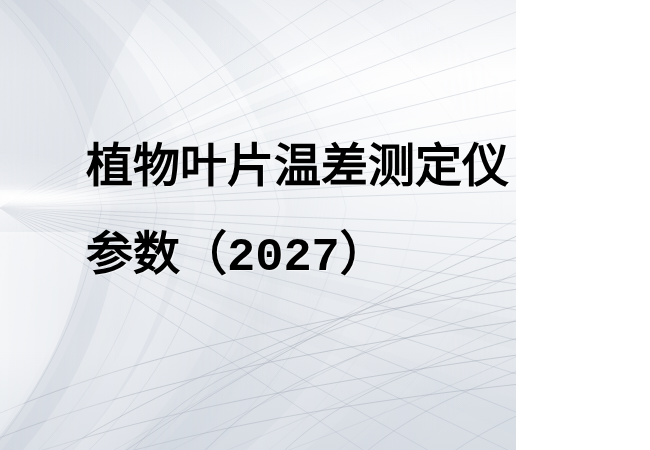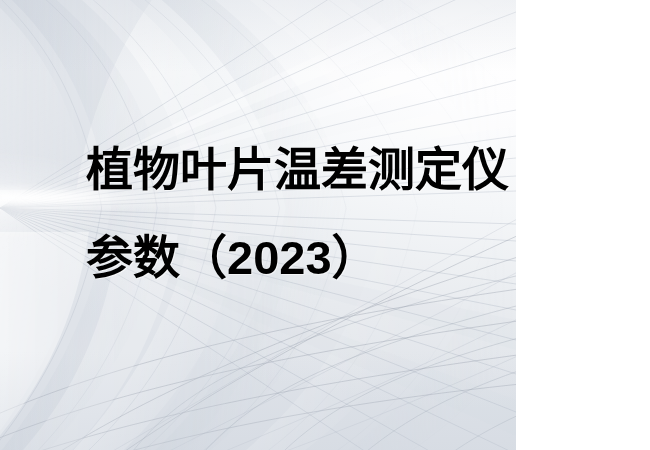--- a/index.html
+++ b/index.html
@@ -8,21 +8,21 @@
     padding: 0;
     background: #ffffff;
   }
 
   .banner {
     position: relative;
     width: 516px;
     height: 450px;
     overflow: hidden;
     background: #5eead4;
-    font-family: Liberation Sans, sans-serif;
+    font-family: Liberation Mono, monospace;
   }
 
   
   .bg-layer {
     position: absolute;
     inset: 0;
     width: 100%;
     height: 100%;
     display: block;
   }
@@ -224,16 +224,16 @@
       <path d="M -40,-20 L 210,-20 C 150,40 110,118 96,190 L -40,190 Z" fill="#c7ced9"></path>
     </g>
   </svg>
 
   <div class="bg-glow2"></div>
   <div class="bg-glow"></div>
   <div class="bg-vignette"></div>
 
   <div class="title-block">
     <div class="title-line">植物叶片温差测定仪</div>
-    <div class="title-line">参数（2023）</div>
+    <div class="title-line">参数（2027）</div>
   </div>
 
 </div>
 
 </body></html>

